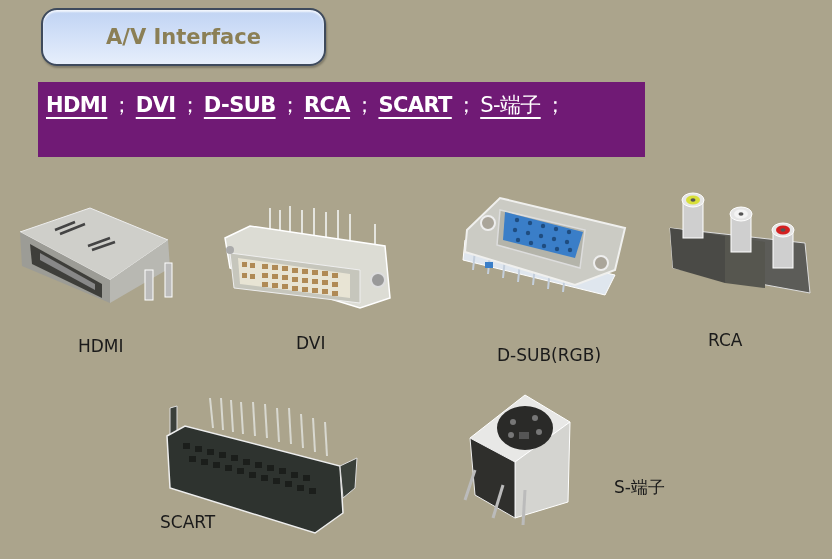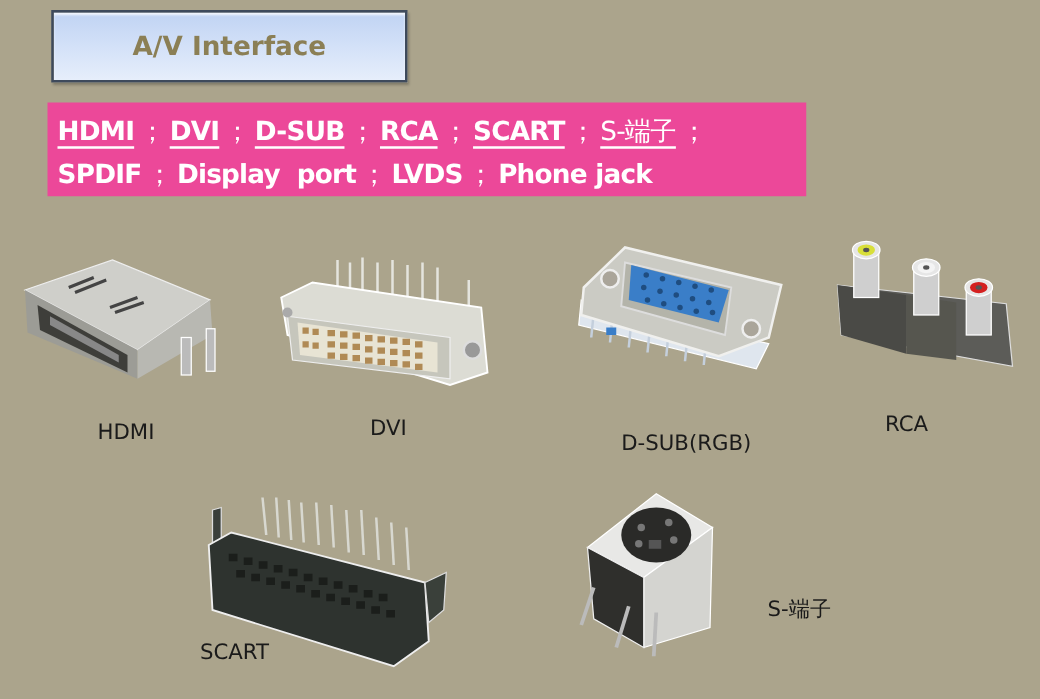--- a/index.html
+++ b/index.html
@@ -4,32 +4,32 @@
 <style>
   html, body { margin:0; padding:0; }
   body {
     width:832px; height:559px; overflow:hidden; position:relative;
     background:#aba48c;
     font-family:"DejaVu Sans", "Liberation Sans", sans-serif;
   }
   .title-box {
     position:absolute; left:41px; top:8px; width:285px; height:58px;
     box-sizing:border-box;
-    border:2px solid #3e4a5c; border-radius:0;
+    border:2px solid #3e4a5c; border-radius:16px;
     background:linear-gradient(to bottom, #c0d3f3 0%, #d3e1f8 50%, #e6eefb 100%);
     box-shadow: inset 0 2px 2px rgba(255,255,255,0.8), 1px 2px 2px rgba(0,0,0,0.25);
     display:flex; align-items:center; justify-content:center;
   }
   .title-text {
     font-family:"DejaVu Sans", sans-serif; font-weight:bold;
     font-size:21px; color:#8b7f55; letter-spacing:0px;
   }
   .banner {
     position:absolute; left:38px; top:82px; width:607px; height:75px;
-    background:#ec4899;
+    background:#701a75;
     box-sizing:border-box; padding:6px 0 0 8px;
     color:#ffffff; font-weight:bold; font-size:21px; line-height:34px;
     font-family:"DejaVu Sans", sans-serif;
   }
   .banner .line { white-space:nowrap; letter-spacing:-0.6px; }
   .banner .link { text-decoration:underline; text-underline-offset:5px; text-decoration-thickness:2px; cursor:pointer; }
   .banner .link.cjk { font-weight:normal; }
   .banner .sep { margin:0 4px; font-weight:normal; }
   .item { position:absolute; }
   .item svg { position:absolute; display:block; }
@@ -41,23 +41,20 @@
 </head>
 <body>
 
 <div class="title-box">
   <span class="title-text">A/V Interface</span>
 </div>
 
 <div class="banner">
   <div class="line">
     <span class="link">HDMI</span><span class="sep">；</span><span class="link">DVI</span><span class="sep">；</span><span class="link">D-SUB</span><span class="sep">；</span><span class="link">RCA</span><span class="sep">；</span><span class="link">SCART</span><span class="sep">；</span><span class="link cjk">S-端子</span><span class="sep">；</span>
-  </div>
-  <div class="line">
-    <span>SPDIF</span><span class="sep">；</span><span style="white-space:pre">Display  port</span><span class="sep">；</span><span>LVDS</span><span class="sep">；</span><span>Phone jack</span>
   </div>
 </div>
 
 <div class="item" style="left:10px;top:198px;width:170px;height:115px;">
   <svg width="170" height="115" viewBox="0 0 170 115">
     <polygon points="10,34 80,10 158,42 100,82" fill="#cfcfca" stroke="#eee" stroke-width="1"></polygon>
     <polygon points="10,34 100,82 100,105 12,68" fill="#9c9c96"></polygon>
     <polygon points="100,82 158,42 160,70 100,105" fill="#b8b8b2"></polygon>
     <polygon points="20,46 92,86 92,100 22,66" fill="#3e3e3a"></polygon>
     <polygon points="30,55 85,86 85,92 30,62" fill="#888"></polygon>

